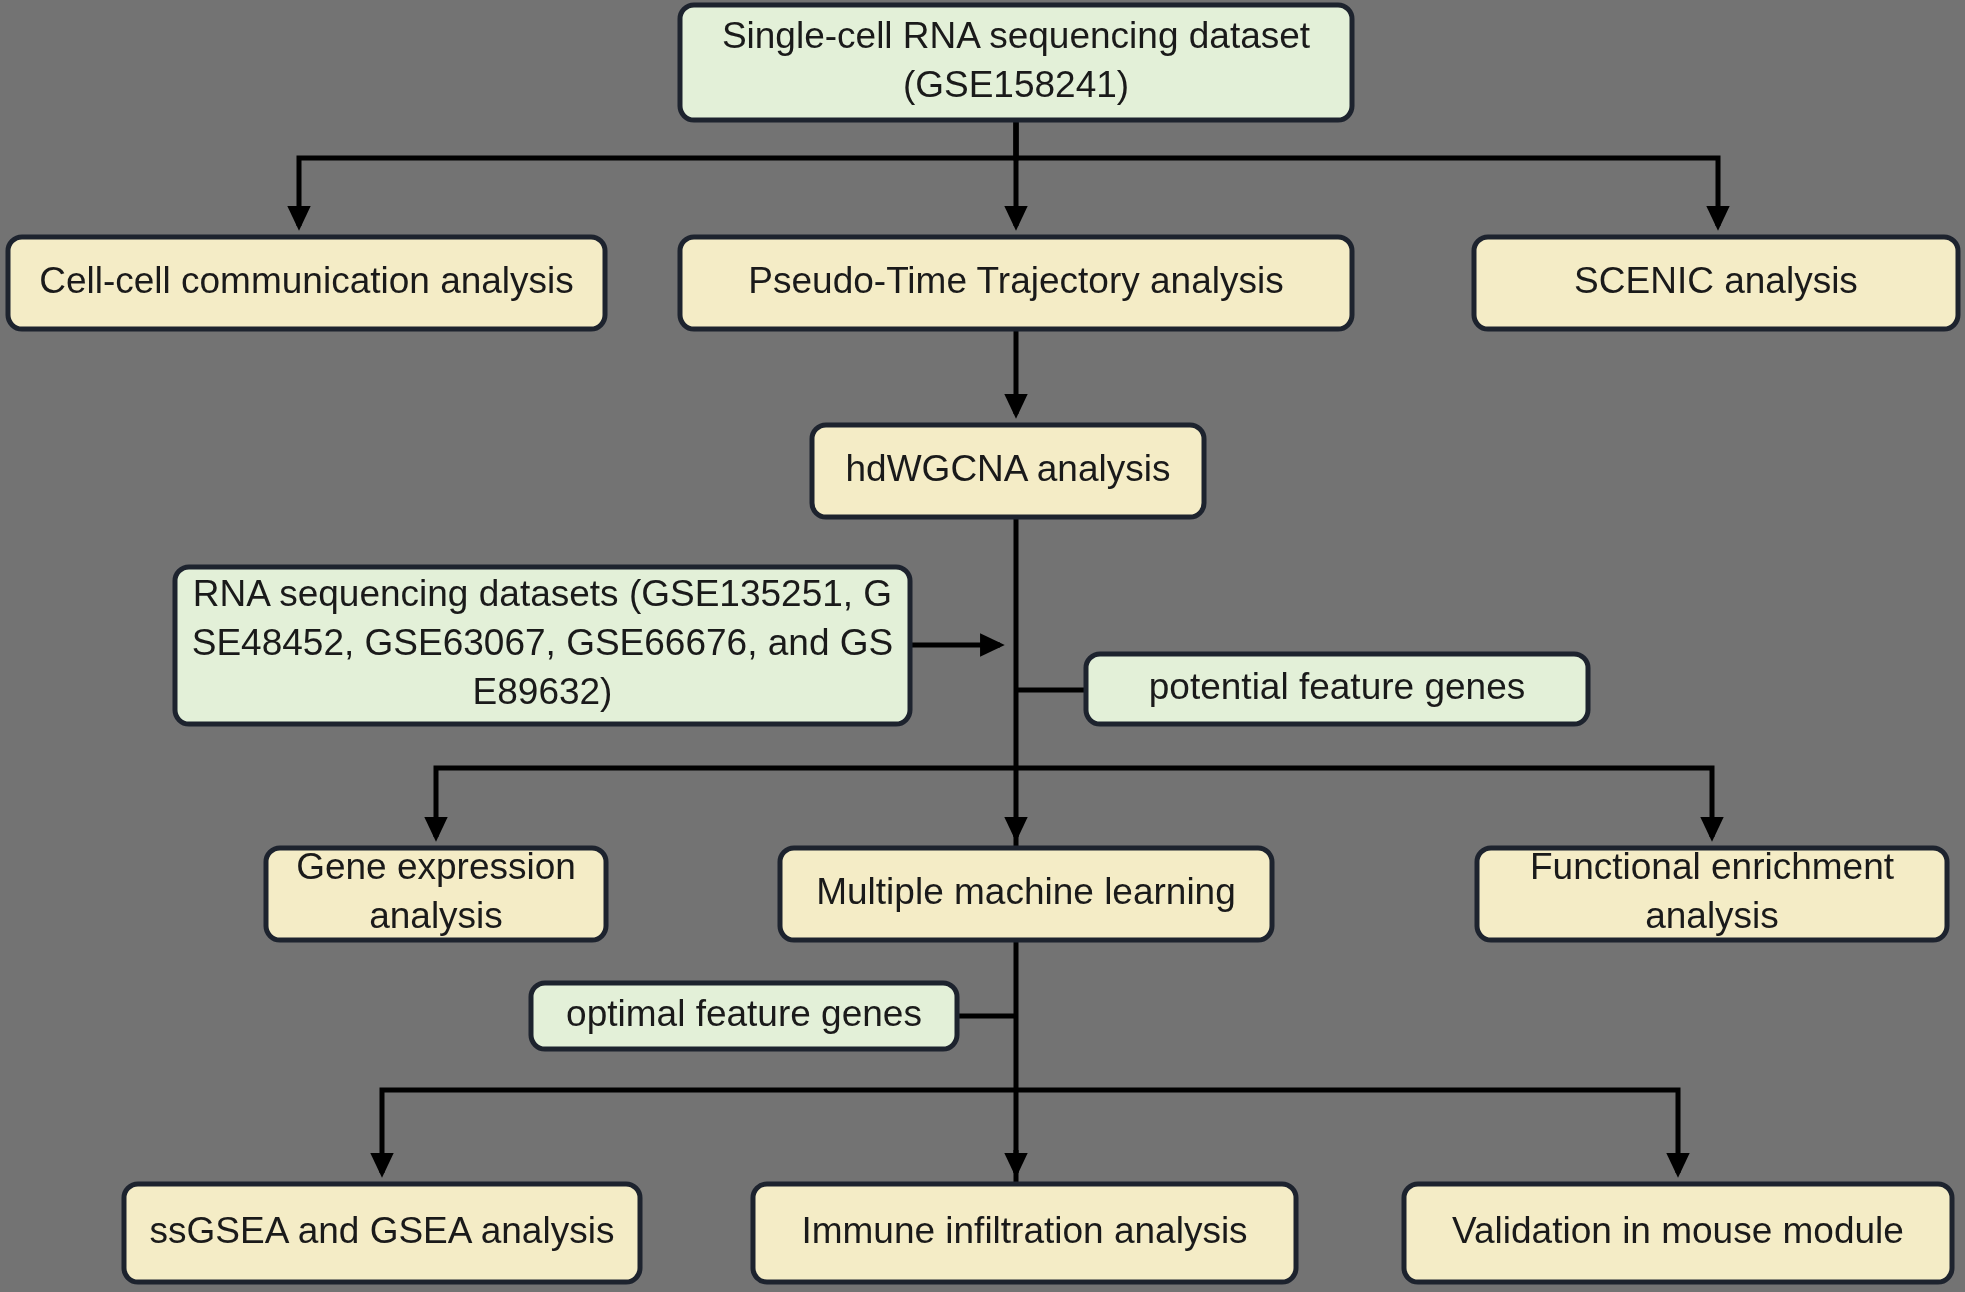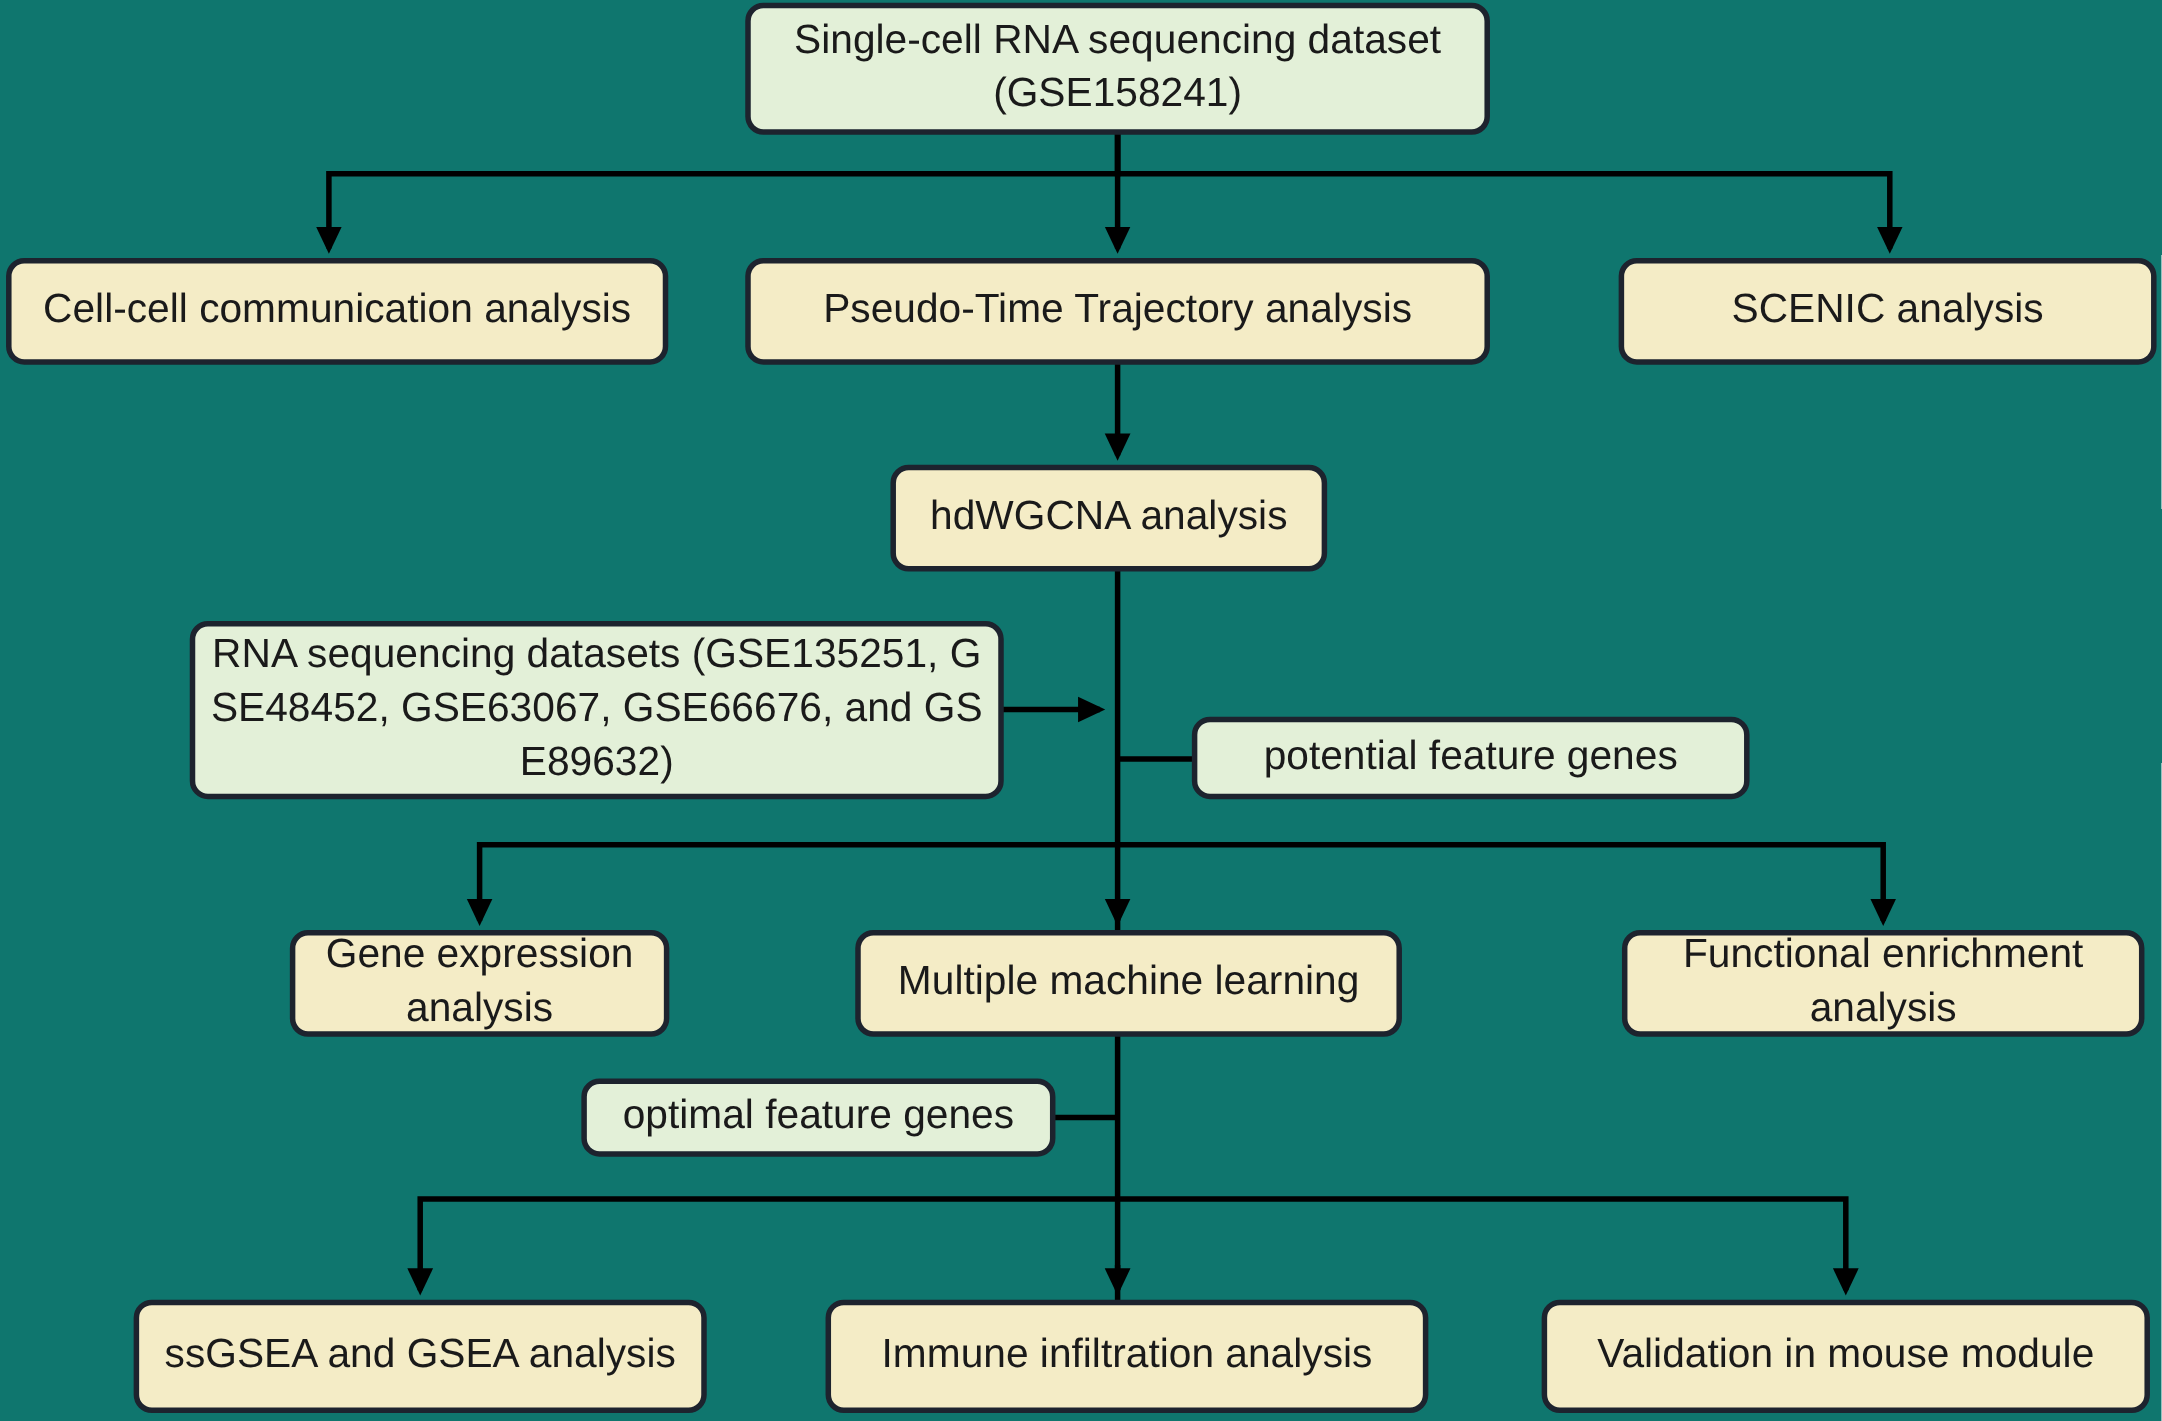--- a/index.html
+++ b/index.html
@@ -7,21 +7,21 @@
     padding: 0;
     background: #ffffff;
   }
   body {
     font-family: "Liberation Sans", sans-serif;
   }
   #flowchart-root {
     position: relative;
     width: 1965px;
     height: 1292px;
-    background: #0f766e;
+    background: #737373;
     overflow: hidden;
   }
   svg#flow-svg {
     position: absolute;
     top: 0;
     left: 0;
     width: 1965px;
     height: 1292px;
     display: block;
   }

